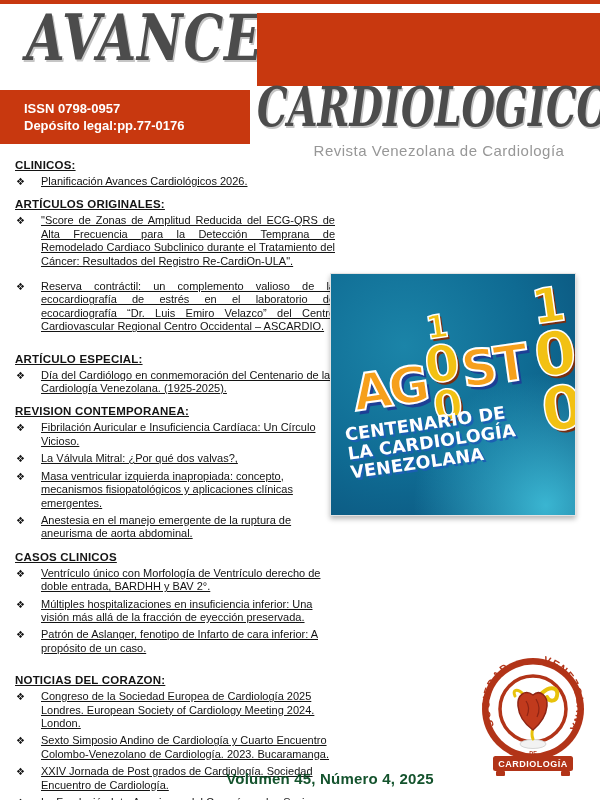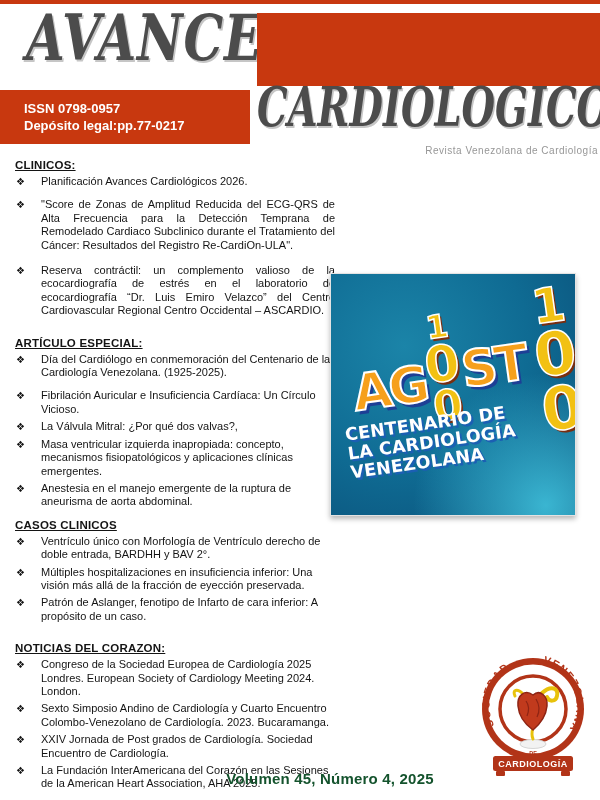--- a/index.html
+++ b/index.html
@@ -30,35 +30,35 @@
     font-size:55px;color:var(--title-gray);letter-spacing:0px;
     transform:scaleX(0.70);transform-origin:left top;
     text-shadow:2px 2px 0 #c6c6c6;white-space:nowrap;
   }
   .red-left{
     position:absolute;left:0;top:90px;width:250px;height:54px;background:var(--red);
     color:#fff;font-weight:bold;font-size:13px;line-height:17px;
     padding:10px 0 12px 24px;
   }
   .subtitle{
-    position:absolute;left:280px;top:144px;width:318px;text-align:right;
-    color:var(--sub-gray);font-size:10px;line-height:14.5px;letter-spacing:0.5px;
+    position:absolute;left:280px;top:144px;width:318px;text-align:center;
+    color:var(--sub-gray);font-size:15px;line-height:14.5px;letter-spacing:0.5px;
   }
 
   
   .toc{position:absolute;left:13px;top:159px;width:322px;color:var(--ink);}
   .sec{margin:0 0 10px 0;}
   .sec-h{
     font-size:11.5px;font-weight:bold;text-decoration:underline;
     letter-spacing:0.2px;margin:0 0 4px 2px;
   }
   .sp-before{margin-top:19px;}
   .item{display:flex;margin:0 0 4px 0;font-size:11px;line-height:13.4px;}
   .blt{flex:none;width:14px;margin:0 11px 0 3px;font-size:10px;}
-  .txt{flex:1;}
+  .txt{flex:1;text-decoration:underline;}
   .just{text-align:justify;}
 
   
   .poster{
     position:absolute;left:330px;top:273px;width:246px;height:243px;
     background:
       radial-gradient(circle at 88% 96%, rgba(66,198,224,0.85) 0%, rgba(66,198,224,0) 42%),
       radial-gradient(circle at 30% 30%, #1b84a8 0%, #0f6b93 52%, #0a4e77 100%);
     border:1px solid #e3e3e3;box-shadow:0 3px 5px rgba(0,0,0,0.28);
     overflow:hidden;
@@ -106,56 +106,58 @@
 <body>
 
 <div class="page">
 
   <div class="topstrip"></div>
   <div class="avances">AVANCES</div>
   <div class="red-right"></div>
   <div class="cardiologicos">CARDIOLOGICOS</div>
   <div class="red-left">
     <div>ISSN 0798-0957</div>
-    <div>Depósito legal:pp.77-0217</div>
+    <div>Depósito legal:pp.77-0176</div>
   </div>
   <div class="subtitle">
     <div>Revista Venezolana de Cardiología</div>
   </div>
 
   <div class="toc">
 
     <div class="sec">
       <div class="sec-h">CLINICOS:</div>
       <div class="item">
         <span class="blt">❖</span>
         <span class="txt">Planificación Avances Cardiológicos 2026.</span>
       </div>
     </div>
 
     <div class="sec">
+      <div class="sec-h">ARTÍCULOS ORIGINALES:</div>
       <div class="item">
         <span class="blt">❖</span>
         <span class="txt just">"Score de Zonas de Amplitud Reducida del ECG-QRS de Alta Frecuencia para la Detección Temprana de Remodelado Cardiaco Subclinico durante el Tratamiento del Cáncer: Resultados del Registro Re-CardiOn-ULA".</span>
       </div>
       <div class="item" style="margin-top:12px;">
         <span class="blt">❖</span>
         <span class="txt just">Reserva contráctil: un complemento valioso de la ecocardiografía de estrés en el laboratorio de ecocardiografía “Dr. Luis Emiro Velazco” del Centro Cardiovascular Regional Centro Occidental – ASCARDIO.</span>
       </div>
     </div>
 
     <div class="sec">
       <div class="sec-h sp-before">ARTÍCULO ESPECIAL:</div>
       <div class="item">
         <span class="blt">❖</span>
         <span class="txt">Día del Cardiólogo en conmemoración del Centenario de la Cardiología Venezolana.  (1925-2025).</span>
       </div>
     </div>
 
     <div class="sec">
+      <div class="sec-h">REVISION CONTEMPORANEA:</div>
       <div class="item">
         <span class="blt">❖</span>
         <span class="txt">Fibrilación Auricular e Insuficiencia Cardíaca: Un Círculo Vicioso.</span>
       </div>
       <div class="item">
         <span class="blt">❖</span>
         <span class="txt">La Válvula Mitral: ¿Por qué dos valvas?,</span>
       </div>
       <div class="item">
         <span class="blt">❖</span>

